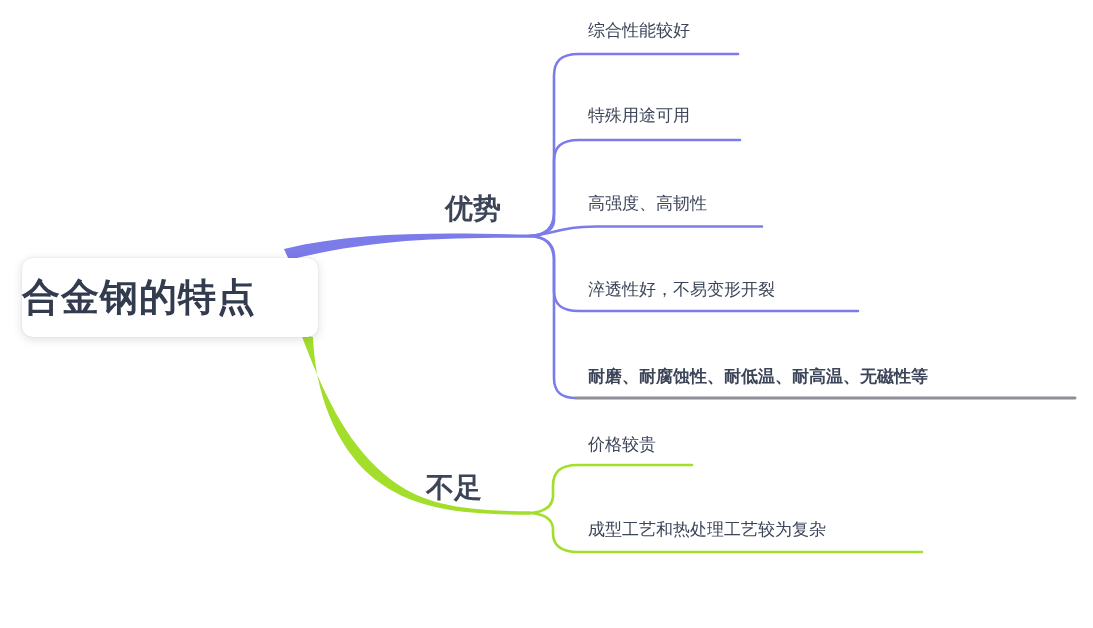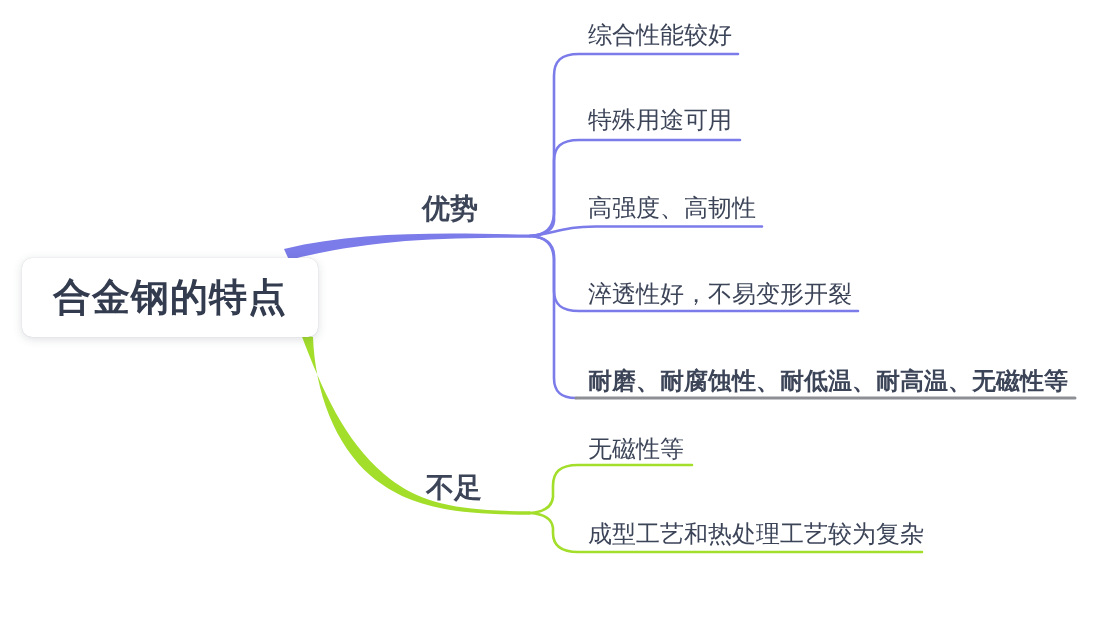--- a/index.html
+++ b/index.html
@@ -25,33 +25,33 @@
   .dis-fill{fill:var(--color-disadvantage-branch);stroke:none;}
   .adv-stroke{stroke:var(--color-advantage-branch);fill:none;stroke-width:2.6;stroke-linecap:round;}
   .dis-stroke{stroke:var(--color-disadvantage-branch);fill:none;stroke-width:2.6;stroke-linecap:round;}
   .muted-stroke{stroke:var(--color-muted-underline);fill:none;stroke-width:3;stroke-linecap:round;}
 
   .central-card{
     position:absolute;left:22px;top:258px;width:296px;height:79px;
     background:var(--color-card-background);
     border-radius:10px;
     box-shadow:0 2px 10px rgba(60,70,90,0.18), 0 0 1px rgba(60,70,90,0.25);
-    display:flex;align-items:center;justify-content:center;
+    display:flex;align-items:center;justify-content:flex-start;
     cursor:pointer;
   }
   .central-card span{
     font-size:38px;font-weight:bold;color:var(--color-title-text);
     letter-spacing:1px;white-space:nowrap;
   }
   .branch-label{
     position:absolute;font-size:28px;font-weight:bold;
     color:var(--color-node-text);white-space:nowrap;cursor:pointer;
   }
   .leaf-label{
-    position:absolute;left:588px;font-size:24px;
+    position:absolute;left:588px;font-size:17px;
     color:var(--color-node-text);white-space:nowrap;cursor:pointer;
   }
 </style>
 </head>
 <body>
 
 <div class="canvas">
 
   <svg class="edges" viewBox="0 0 1093 628" xmlns="http://www.w3.org/2000/svg">
 
@@ -67,25 +67,25 @@
     <path class="muted-stroke" d="M 576 398 L 1075 398"></path>
 
     <path class="dis-stroke" d="M 530 513 C 545 512, 552 507, 553 497 L 553 486 C 553 472, 560 465, 578 465 L 692 465"></path>
     <path class="dis-stroke" d="M 530 513 C 545 514, 552 519, 553 528 L 553 533 C 553 545, 560 552, 578 552 L 922 552"></path>
   </svg>
 
   <div class="central-card">
     <span>合金钢的特点</span>
   </div>
 
-  <div class="branch-label" style="left:422px;top:190px;">优势</div>
+  <div class="branch-label" style="left:445px;top:190px;">优势</div>
   <div class="branch-label" style="left:426px;top:469px;">不足</div>
 
   <div class="leaf-label" style="top:19px;">综合性能较好</div>
   <div class="leaf-label" style="top:104px;font-family:Liberation Serif, serif;">特殊用途可用</div>
   <div class="leaf-label" style="top:278px;">淬透性好，不易变形开裂</div>
   <div class="leaf-label" style="top:192px;">高强度、高韧性</div>
   <div class="leaf-label" style="top:365px;font-weight:bold;">耐磨、耐腐蚀性、耐低温、耐高温、无磁性等</div>
 
-  <div class="leaf-label" style="top:433px;">无磁性等</div>
+  <div class="leaf-label" style="top:433px;">价格较贵</div>
   <div class="leaf-label" style="top:518px;font-family:Liberation Serif, serif;">成型工艺和热处理工艺较为复杂</div>
 
 </div>
 
 </body></html>

